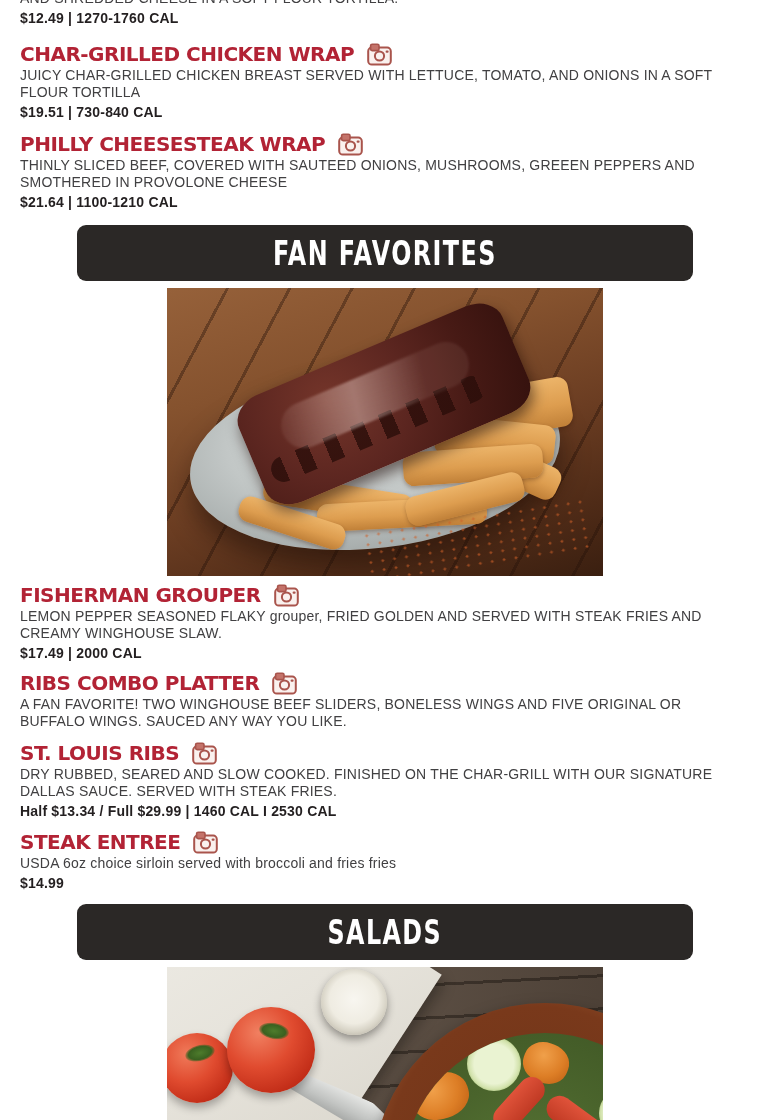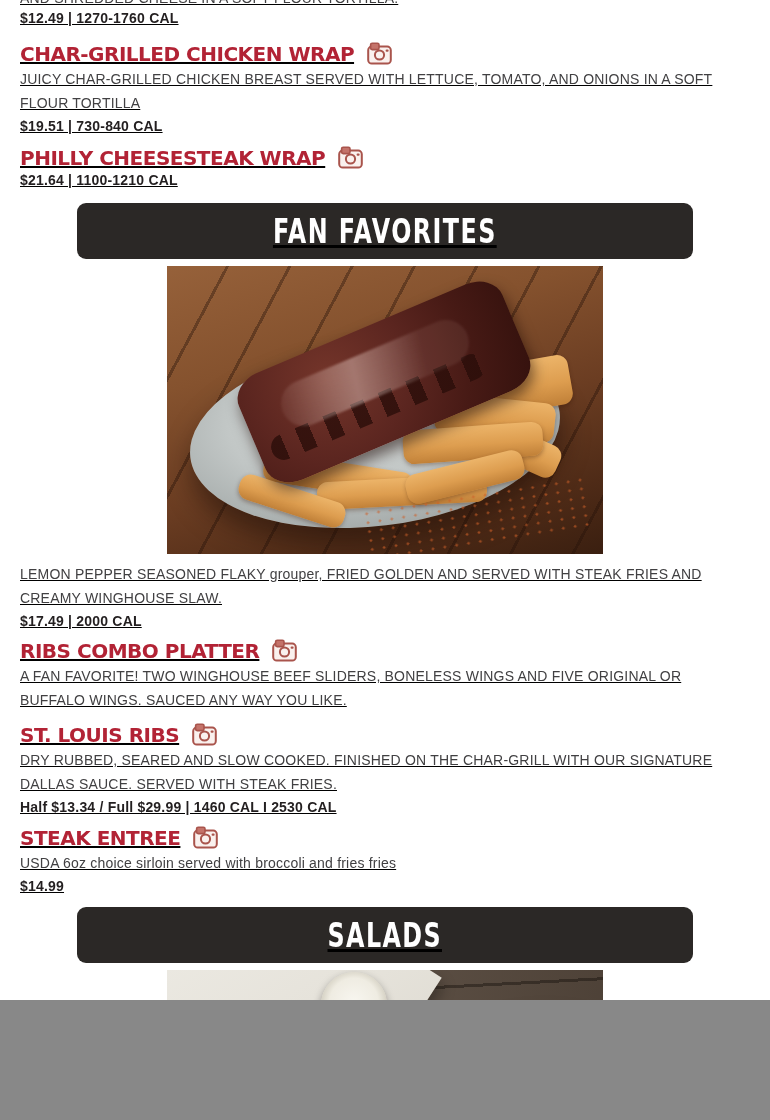--- a/index.html
+++ b/index.html
@@ -6,48 +6,47 @@
     --accent-red:#b22335;
     --icon-red:#a9544c;
     --banner-bg:#2b2826;
     --banner-text:#ffffff;
     --desc-gray:#414042;
     --price-dark:#231f20;
     --page-bg:#ffffff;
   }
   html,body{margin:0;padding:0;background:#888;}
   .page{
-    position:relative;width:770px;height:1000px;margin:0 auto;
+    position:relative;width:770px;height:1120px;margin:0 auto;
     background:var(--page-bg);overflow:hidden;
     font-family:"Liberation Sans",sans-serif;
-    text-decoration:underline;
   }
   .content{padding:0 20px;}
 
   .partial-desc{
     margin:-10px 0 0;font-size:14px;line-height:17px;color:var(--desc-gray);
     letter-spacing:.2px;
   }
   .price{
     margin:3px 0 0;font-size:14px;line-height:17px;font-weight:bold;
     color:var(--price-dark);letter-spacing:.2px;
   }
   .item{margin:0 0 12px;}
   .item-first{margin-top:16px;}
   .item-fisherman{margin-top:8px;margin-bottom:10px;}
   .item-stlouis{margin-bottom:11px;}
-  .item-head{display:flex;align-items:flex-end;height:22px;margin:0 0 2px;}
+  .item-head{display:flex;align-items:center;height:22px;margin:0 0 2px;}
   .item-title{
     font-family:"DejaVu Sans",sans-serif;font-size:20px;font-weight:bold;
     line-height:22px;color:var(--accent-red);letter-spacing:-0.5px;
     white-space:nowrap;
   }
   .cam{color:var(--icon-red);margin-left:13px;display:flex;align-items:center;cursor:pointer;}
   .desc{
-    margin:0;font-size:14px;line-height:24px;color:var(--desc-gray);
+    margin:0;font-size:14px;line-height:17px;color:var(--desc-gray);
     letter-spacing:.2px;max-width:733px;
   }
 
   .banner{
     width:616px;height:56px;margin:14px auto 0;background:var(--banner-bg);
     border-radius:9px;display:flex;align-items:center;justify-content:center;
   }
   .banner-salads{margin-top:0;}
   .banner-text{
     font-family:"DejaVu Sans",sans-serif;font-weight:bold;font-size:34px;
@@ -183,20 +182,21 @@
         <span class="item-title">PHILLY CHEESESTEAK WRAP</span>
         <span class="cam">
           <svg width="25" height="23" viewBox="0 0 25 23">
               <rect x="1.2" y="4.6" width="22.6" height="17" rx="3.6" fill="#faf1ee" stroke="currentColor" stroke-width="2"></rect>
               <rect x="3.6" y="1.2" width="8.4" height="6.4" rx="1.6" fill="#c4736a" stroke="currentColor" stroke-width="1.6"></rect>
               <circle cx="12.5" cy="13" r="4.6" fill="#faf1ee" stroke="currentColor" stroke-width="2"></circle>
               <rect x="18.6" y="7.6" width="3" height="2.2" rx="1" fill="currentColor"></rect>
             </svg>
         </span>
       </div>
+      <p class="desc">THINLY SLICED BEEF, COVERED WITH SAUTEED ONIONS, MUSHROOMS, GREEEN PEPPERS AND SMOTHERED IN PROVOLONE CHEESE</p>
       <p class="price">$21.64 | 1100-1210 CAL</p>
     </div>
   </div>
 
   <div class="banner">
     <span class="banner-text">FAN FAVORITES</span>
   </div>
 
   <div class="photo photo-ribs">
     <div class="plate"></div>
@@ -211,20 +211,31 @@
     <div class="fryc f8"></div>
     <div class="slab"></div>
     <div class="slab-char"></div>
     <div class="slab-glaze"></div>
     <div class="sprinkle"></div>
   </div>
 
   <div class="content">
 
     <div class="item item-fisherman">
+      <div class="item-head">
+        <span class="item-title">FISHERMAN GROUPER</span>
+        <span class="cam">
+          <svg width="25" height="23" viewBox="0 0 25 23">
+              <rect x="1.2" y="4.6" width="22.6" height="17" rx="3.6" fill="#faf1ee" stroke="currentColor" stroke-width="2"></rect>
+              <rect x="3.6" y="1.2" width="8.4" height="6.4" rx="1.6" fill="#c4736a" stroke="currentColor" stroke-width="1.6"></rect>
+              <circle cx="12.5" cy="13" r="4.6" fill="#faf1ee" stroke="currentColor" stroke-width="2"></circle>
+              <rect x="18.6" y="7.6" width="3" height="2.2" rx="1" fill="currentColor"></rect>
+            </svg>
+        </span>
+      </div>
       <p class="desc">LEMON PEPPER SEASONED FLAKY grouper, FRIED GOLDEN AND SERVED WITH STEAK FRIES AND CREAMY WINGHOUSE SLAW.</p>
       <p class="price">$17.49 | 2000 CAL</p>
     </div>
 
     <div class="item">
       <div class="item-head">
         <span class="item-title">RIBS COMBO PLATTER</span>
         <span class="cam">
           <svg width="25" height="23" viewBox="0 0 25 23">
               <rect x="1.2" y="4.6" width="22.6" height="17" rx="3.6" fill="#faf1ee" stroke="currentColor" stroke-width="2"></rect>

